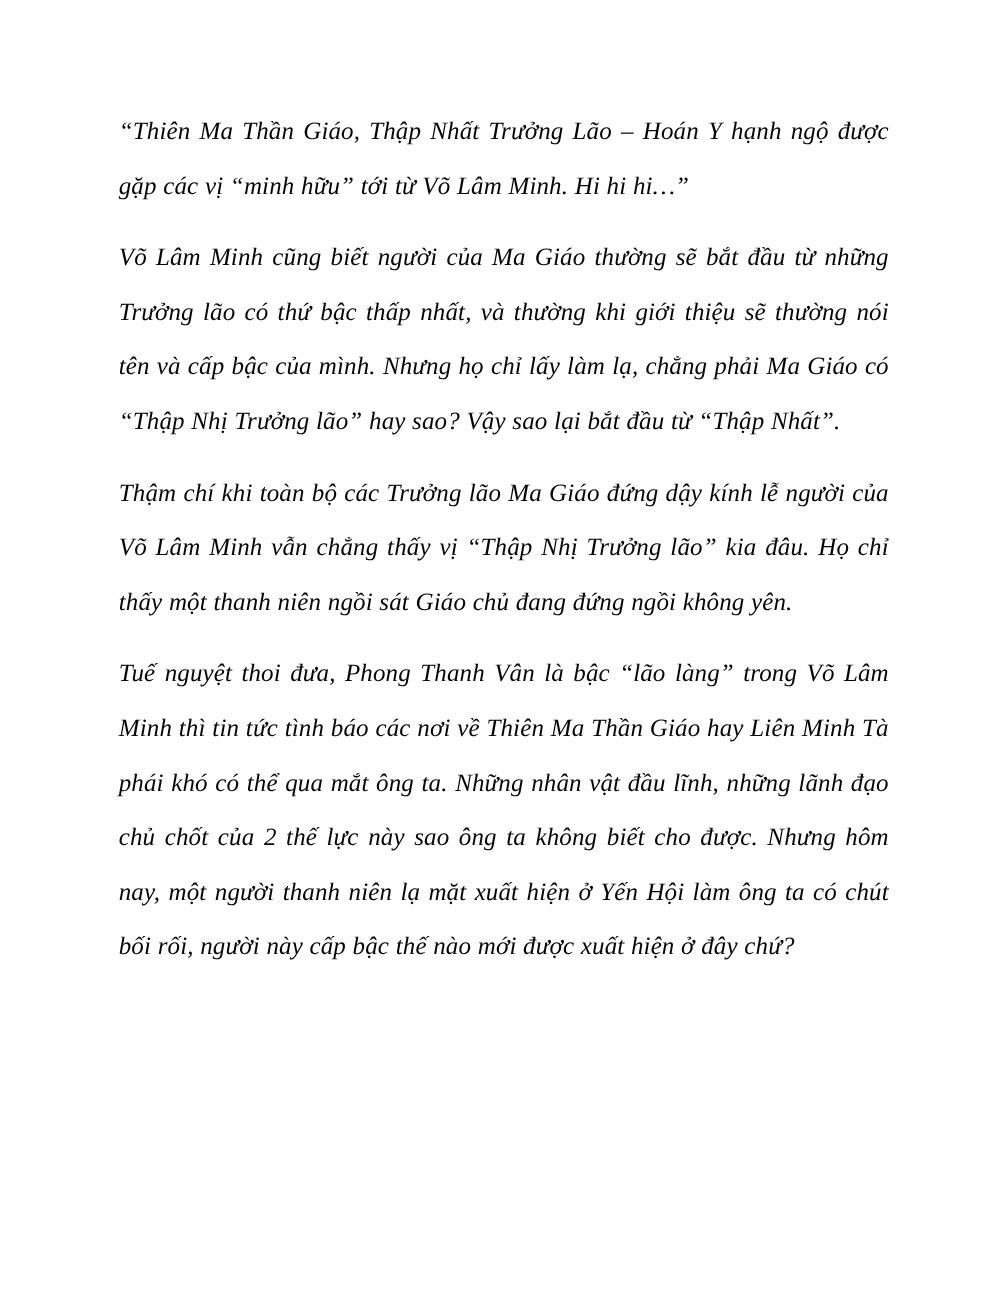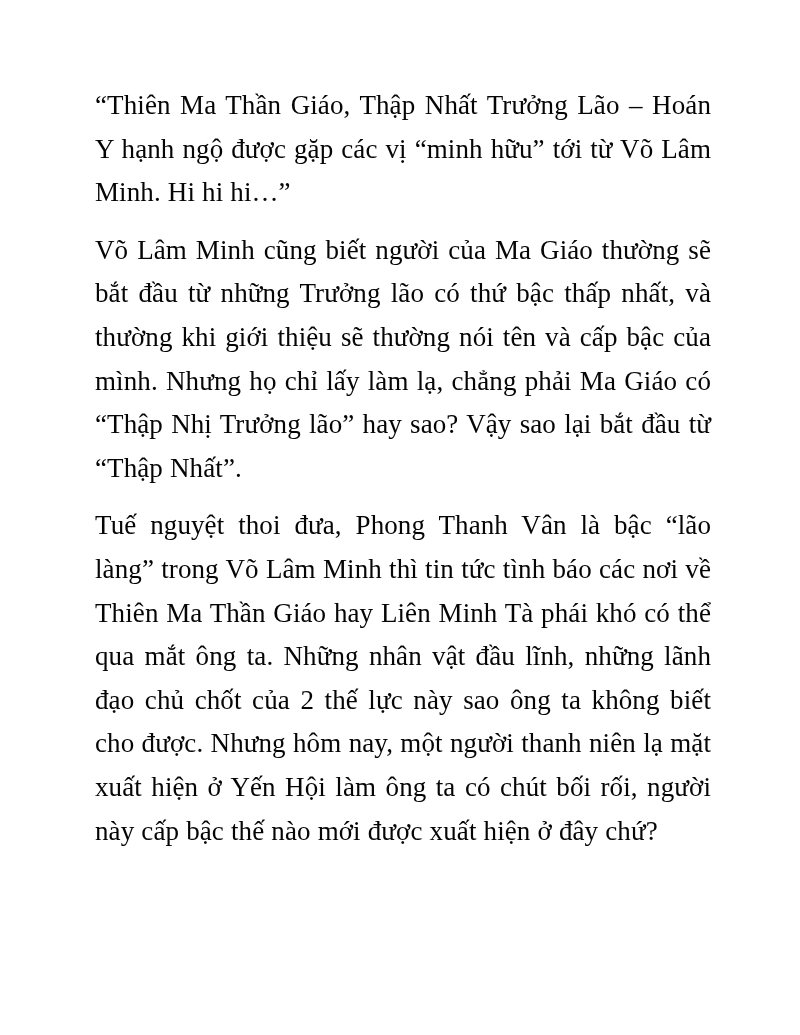--- a/index.html
+++ b/index.html
@@ -24,41 +24,43 @@
     box-sizing: border-box;
   }
   .text-block {
     position: absolute;
     left: 95px;
     top: 84px;
     width: 616px;
   }
   .para {
     margin: 0 0 14px 0;
-    font-size: 27px;
+    font-size: 20px;
     line-height: 43.6px;
     text-align: justify;
     text-justify: inter-word;
     letter-spacing: 0.1px;
     word-spacing: 0.2px;
     color: #050505;
+    font-style: italic;
   }
   .para:last-child {
     margin-bottom: 0;
   }
   
 </style>
 </head>
 <body>
 
 <div class="page">
   <div class="text-block">
 
     <p class="para">“Thiên Ma Thần Giáo, Thập Nhất Trưởng Lão – Hoán Y hạnh ngộ được gặp các vị “minh hữu” tới từ Võ Lâm Minh. Hi hi hi…”</p>
 
     <p class="para">Võ Lâm Minh cũng biết người của Ma Giáo thường sẽ bắt đầu từ những Trưởng lão có thứ bậc thấp nhất, và thường khi giới thiệu sẽ thường nói tên và cấp bậc của mình. Nhưng họ chỉ lấy làm lạ, chẳng phải Ma Giáo có “Thập Nhị Trưởng lão” hay sao? Vậy sao lại bắt đầu từ “Thập Nhất”.</p>
 
+    <p class="para">Thậm chí khi toàn bộ các Trưởng lão Ma Giáo đứng dậy kính lễ người của Võ Lâm Minh vẫn chẳng thấy vị “Thập Nhị Trưởng lão” kia đâu. Họ chỉ thấy một thanh niên ngồi sát Giáo chủ đang đứng ngồi không yên.</p>
 
 
     <p class="para">Tuế nguyệt thoi đưa, Phong Thanh Vân là bậc “lão làng” trong Võ Lâm Minh thì tin tức tình báo các nơi về Thiên Ma Thần Giáo hay Liên Minh Tà phái khó có thể qua mắt ông ta. Những nhân vật đầu lĩnh, những lãnh đạo chủ chốt của 2 thế lực này sao ông ta không biết cho được. Nhưng hôm nay, một người thanh niên lạ mặt xuất hiện ở Yến Hội làm ông ta có chút bối rối, người này cấp bậc thế nào mới được xuất hiện ở đây chứ?</p>
 
   </div>
 </div>
 
 </body></html>

